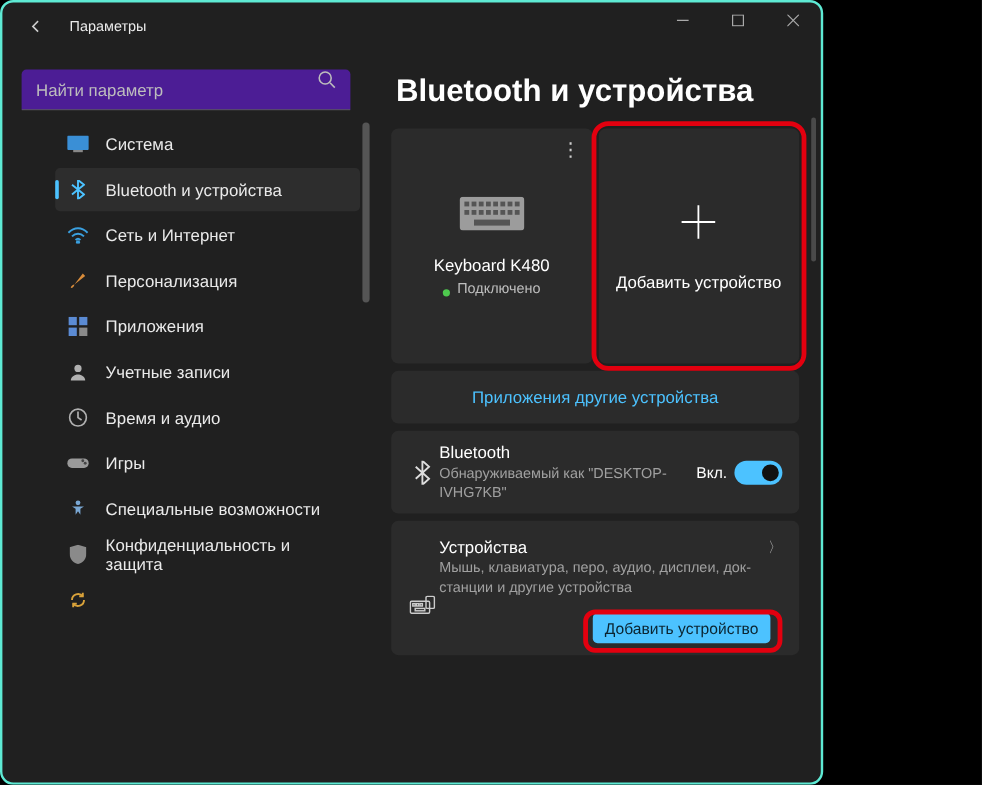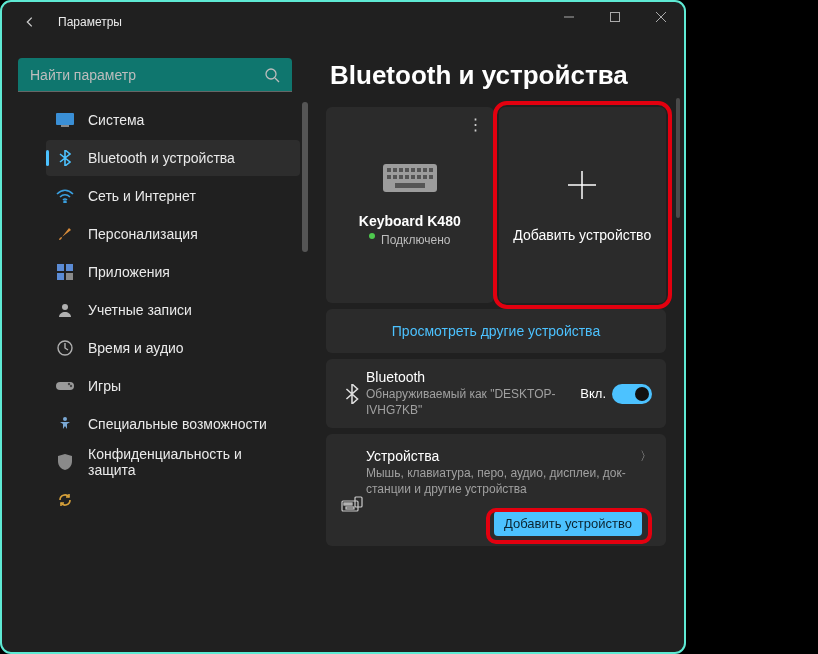--- a/index.html
+++ b/index.html
@@ -83,25 +83,24 @@
   .profile-sub {
     width: 120px; height: 10px;
     background: #3a3a3a;
     border-radius: 4px;
     margin-top: 4px;
     filter: blur(1px);
   }
   .search {
     margin: 10px 16px 10px 16px;
     height: 34px;
-    background: #0f766e;
+    background: #4c1d95;
     border-bottom: 1px solid #666;
     border-radius: 4px 4px 0 0;
     display: flex;
-    align-items: center;
     padding: 0 12px;
     color: #bdbdbd;
   }
   .search input {
     flex: 1;
     background: transparent;
     border: none;
     outline: none;
     color: #fff;
     font-size: 14px;
@@ -186,22 +185,22 @@
     justify-content: center;
     position: relative;
   }
   .tile .more {
     position: absolute;
     top: 8px; right: 10px;
     color: #ccc;
     font-size: 16px;
   }
   .kbd-ico { margin-bottom: 18px; }
-  .tile-name { font-size: 14px; font-weight:700; color:#fff; }
-  .tile-status { font-size: 12px; color:#bdbdbd; margin-top:4px; display:flex; align-items:flex-start; gap:6px;}
+  .tile-name { font-size: 14px; font-weight:400; color:#fff; }
+  .tile-status { font-size: 12px; color:#bdbdbd; margin-top:4px; display:flex; align-items:flex-end; gap:6px;}
   .dot { width:6px;height:6px;background:#4ec94e;border-radius:50%; }
   .tile-add { position:relative; }
   .tile-add .plus { margin-bottom: 22px; }
   .tile-add .lbl { font-size:14px; color:#fff; }
   .highlight {
     position:absolute;
     border: 4px solid #e3000f;
     border-radius: 14px;
     pointer-events: none;
   }
@@ -454,21 +453,21 @@
                 <line x1="17" y1="3" x2="17" y2="31"></line>
                 <line x1="3" y1="17" x2="31" y2="17"></line>
               </svg>
           </div>
           <div class="lbl">Добавить устройство</div>
           <div class="highlight hl-add"></div>
         </div>
       </div>
 
       <div class="view-more">
-        <span>Просмотреть другие устройства</span>
+        <span>Приложения другие устройства</span>
       </div>
 
       <div class="card">
         <div class="cico">
           <svg width="14" height="20" viewBox="0 0 12 18" fill="none" stroke="#ddd" stroke-width="1.4">
               <path d="M6 0v18l5-4.5L6 9l5-4.5L6 0zM1 4.5L6 9 1 13.5"></path>
             </svg>
         </div>
         <div class="ctxt">
           <div class="ctitle">Bluetooth</div>

